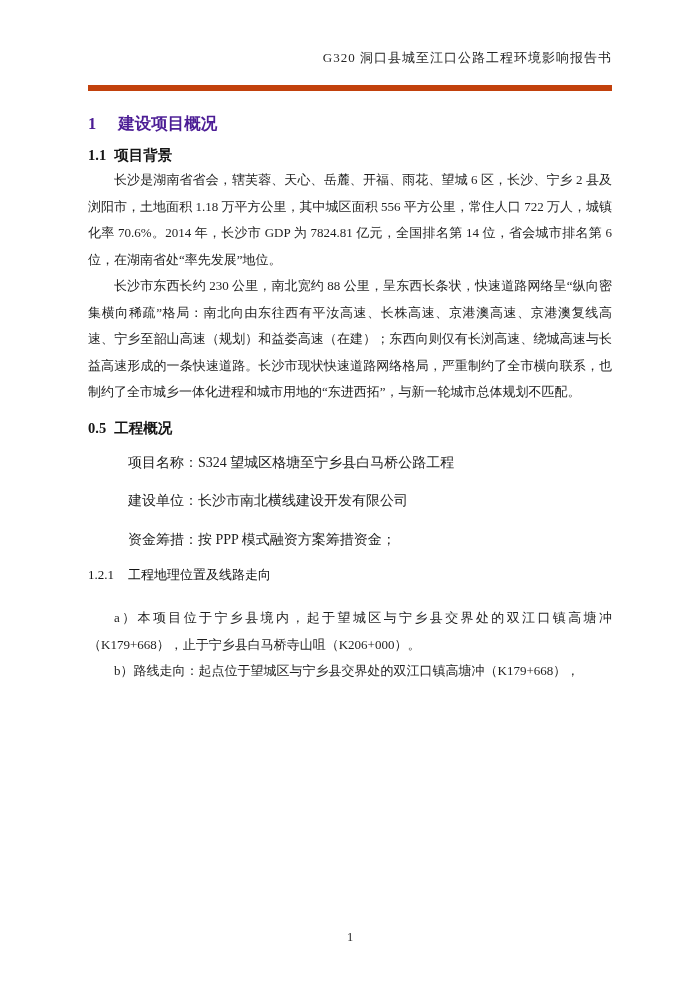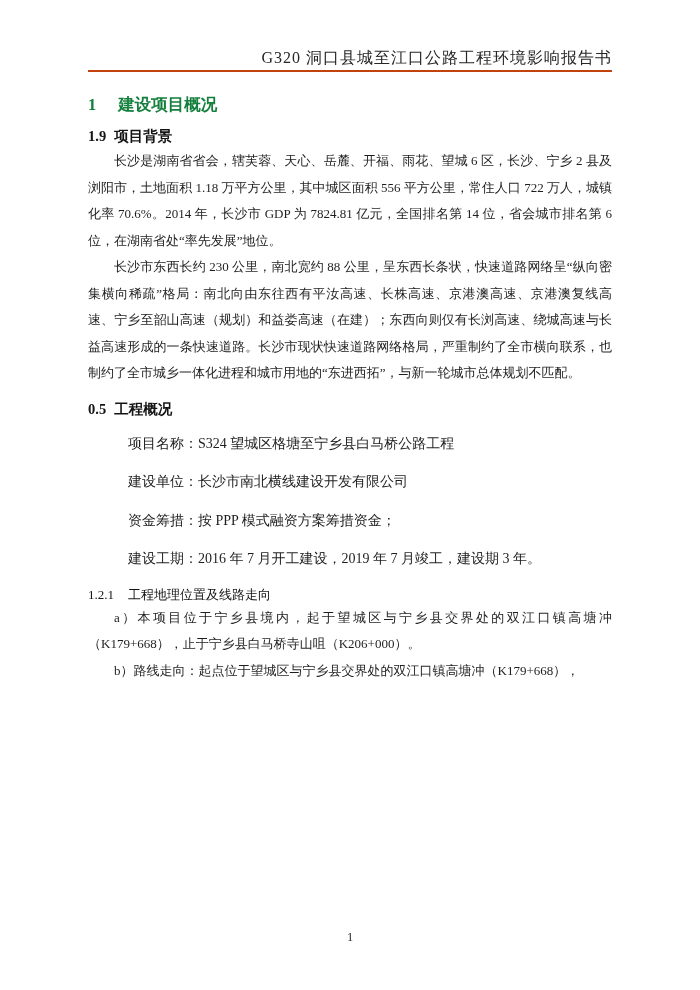--- a/index.html
+++ b/index.html
@@ -14,33 +14,33 @@
     margin: 0 auto;
     background: #ffffff;
     box-sizing: border-box;
     padding: 50px 88px 0 88px;
     font-family: "Liberation Serif", "DejaVu Serif", serif;
     color: #1e1e1e;
     overflow: hidden;
   }
   .running-header {
     text-align: right;
-    font-size: 16px;
+    font-size: 13px;
     line-height: 16px;
     letter-spacing: 1px;
     color: #262626;
-    padding-bottom: 4px;
-    border-bottom: 2px solid #c2410c;
+    padding-bottom: 19px;
+    border-bottom: 6px solid #c2410c;
   }
   .h1 {
     margin-top: 22px;
     font-size: 16.5px;
     line-height: 22px;
     font-weight: bold;
-    color: #15803d;
+    color: #4c1d95;
   }
   .h1 .num { margin-right: 22px; }
   .h2 {
     margin-top: 10px;
     font-size: 14.5px;
     line-height: 20px;
     font-weight: bold;
     color: #141414;
   }
   .h2 .num { margin-right: 8px; }
@@ -64,21 +64,21 @@
   .info-list { margin-top: 6px; }
   .info-line {
     margin: 12px;
     padding-left: 2em;
     font-size: 14px;
     line-height: 26.5px;
     white-space: nowrap;
     color: #1e1e1e;
   }
   .info-line.tight { letter-spacing: -0.6px; }
-  p.body.sub { margin-top: 0; }
+  p.body.sub { margin-top: 20px; }
   .page-number {
     position: absolute;
     bottom: 45px;
     left: 0;
     width: 100%;
     text-align: center;
     font-size: 12.5px;
     color: #2a2a2a;
   }
 </style>
@@ -89,35 +89,34 @@
 
   <div class="running-header">
     <span>G320 洞口县城至江口公路工程环境影响报告书</span>
   </div>
 
   <div class="h1">
     <span class="num">1</span><span>建设项目概况</span>
   </div>
 
   <div class="h2">
-    <span class="num">1.9</span><span>项目背景</span>
+    <span class="num">1.1</span><span>项目背景</span>
   </div>
 
   <p class="body first">长沙是湖南省省会，辖芙蓉、天心、岳麓、开福、雨花、望城 6 区，长沙、宁乡 2 县及浏阳市，土地面积 1.18 万平方公里，其中城区面积 556 平方公里，常住人口 722 万人，城镇化率 70.6%。2014 年，长沙市 GDP 为 7824.81 亿元，全国排名第 14 位，省会城市排名第 6 位，在湖南省处“率先发展”地位。</p>
   <p class="body">长沙市东西长约 230 公里，南北宽约 88 公里，呈东西长条状，快速道路网络呈“纵向密集横向稀疏”格局：南北向由东往西有平汝高速、长株高速、京港澳高速、京港澳复线高速、宁乡至韶山高速（规划）和益娄高速（在建）；东西向则仅有长浏高速、绕城高速与长益高速形成的一条快速道路。长沙市现状快速道路网络格局，严重制约了全市横向联系，也制约了全市城乡一体化进程和城市用地的“东进西拓”，与新一轮城市总体规划不匹配。</p>
 
   <div class="h2" style="margin-top:12px">
     <span class="num">0.5</span><span>工程概况</span>
   </div>
 
   <div class="info-list">
     <p class="info-line">项目名称：S324 望城区格塘至宁乡县白马桥公路工程</p>
     <p class="info-line">建设单位：长沙市南北横线建设开发有限公司</p>
     <p class="info-line">资金筹措：按 PPP 模式融资方案筹措资金；</p>
-    <p class="info-line">建设工期：2016 年 7 月开工建设，2019 年 7 月竣工，建设期 3 年。</p>
   </div>
 
   <div class="h3">
     <span class="num">1.2.1</span><span>工程地理位置及线路走向</span>
   </div>
 
   <p class="body sub">a）本项目位于宁乡县境内，起于望城区与宁乡县交界处的双江口镇高塘冲（K179+668），止于宁乡县白马桥寺山咀（K206+000）。</p>
   <p class="body">b）路线走向：起点位于望城区与宁乡县交界处的双江口镇高塘冲（K179+668），</p>
 
   <div class="page-number">1</div>

